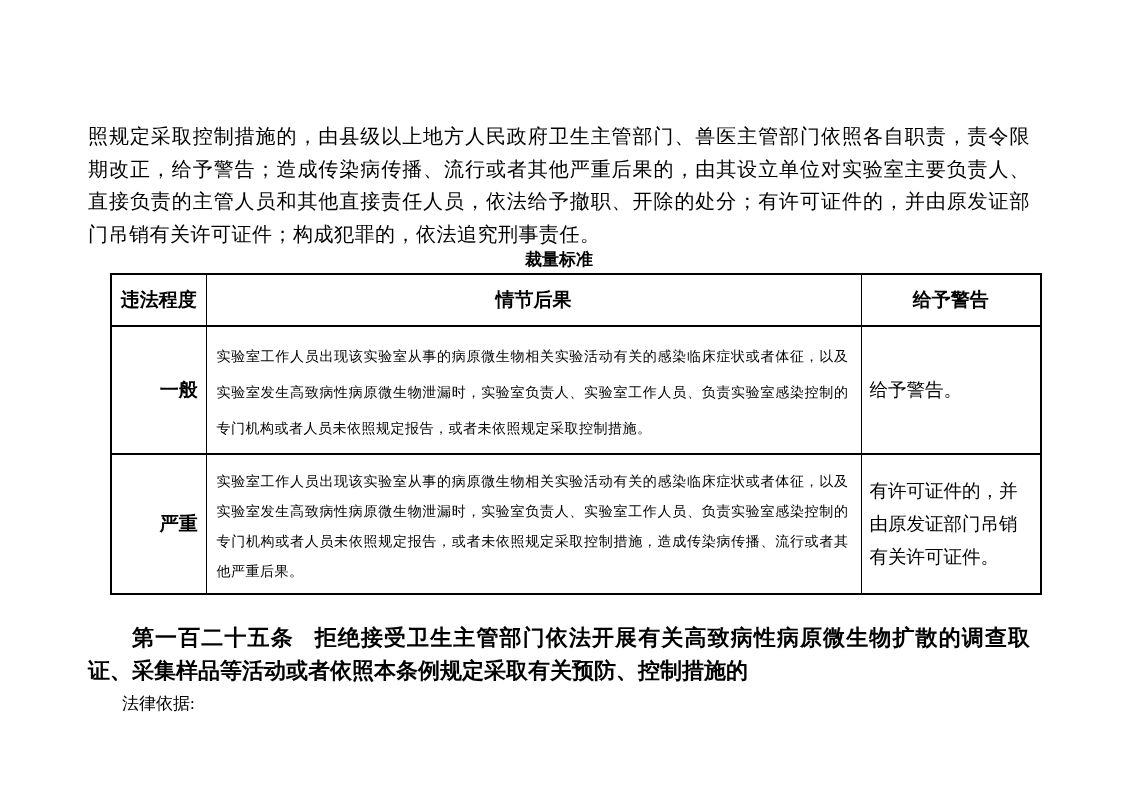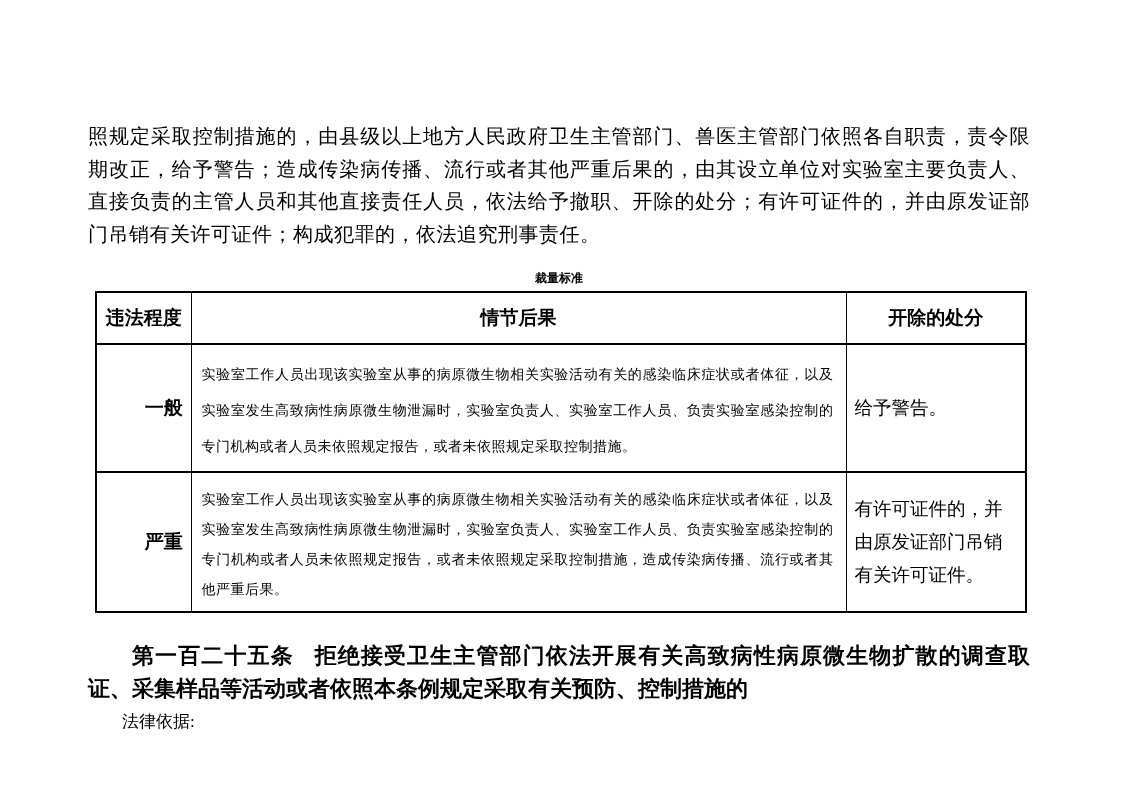--- a/index.html
+++ b/index.html
@@ -21,29 +21,29 @@
   }
   .intro {
     font-size: 20px;
     line-height: 32.5px;
     text-align: justify;
     text-align-last: left;
     word-break: break-all;
     letter-spacing: 0.5px;
   }
   .table-title {
-    margin: 18px 0 3px 0;
+    margin: 0 0 3px 0;
     text-align: center;
     font-family: "Liberation Sans", "DejaVu Sans", sans-serif;
     font-weight: bold;
-    font-size: 12px;
+    font-size: 17px;
     line-height: 20px;
   }
   table.ruling-table {
-    margin-left: 7px;
+    margin-left: 22px;
     width: 930px;
     border-collapse: collapse;
     border: 2px solid #000;
     table-layout: fixed;
   }
   table.ruling-table th,
   table.ruling-table td {
     border: 1px solid #000;
     vertical-align: middle;
   }
@@ -113,21 +113,21 @@
   <table class="ruling-table">
     <colgroup>
       <col class="c-degree">
       <col class="c-circumstance">
       <col class="c-range">
     </colgroup>
     <thead>
       <tr>
         <th class="hdr">违法程度</th>
         <th class="hdr">情节后果</th>
-        <th class="hdr">开除的处分</th>
+        <th class="hdr">给予警告</th>
       </tr>
     </thead>
     <tbody>
       <tr class="row-general">
         <td class="degree">一般</td>
         <td class="circumstance">实验室工作人员出现该实验室从事的病原微生物相关实验活动有关的感染临床症状或者体征，以及实验室发生高致病性病原微生物泄漏时，实验室负责人、实验室工作人员、负责实验室感染控制的专门机构或者人员未依照规定报告，或者未依照规定采取控制措施。</td>
         <td class="range">给予警告。</td>
       </tr>
       <tr class="row-severe">
         <td class="degree">严重</td>

